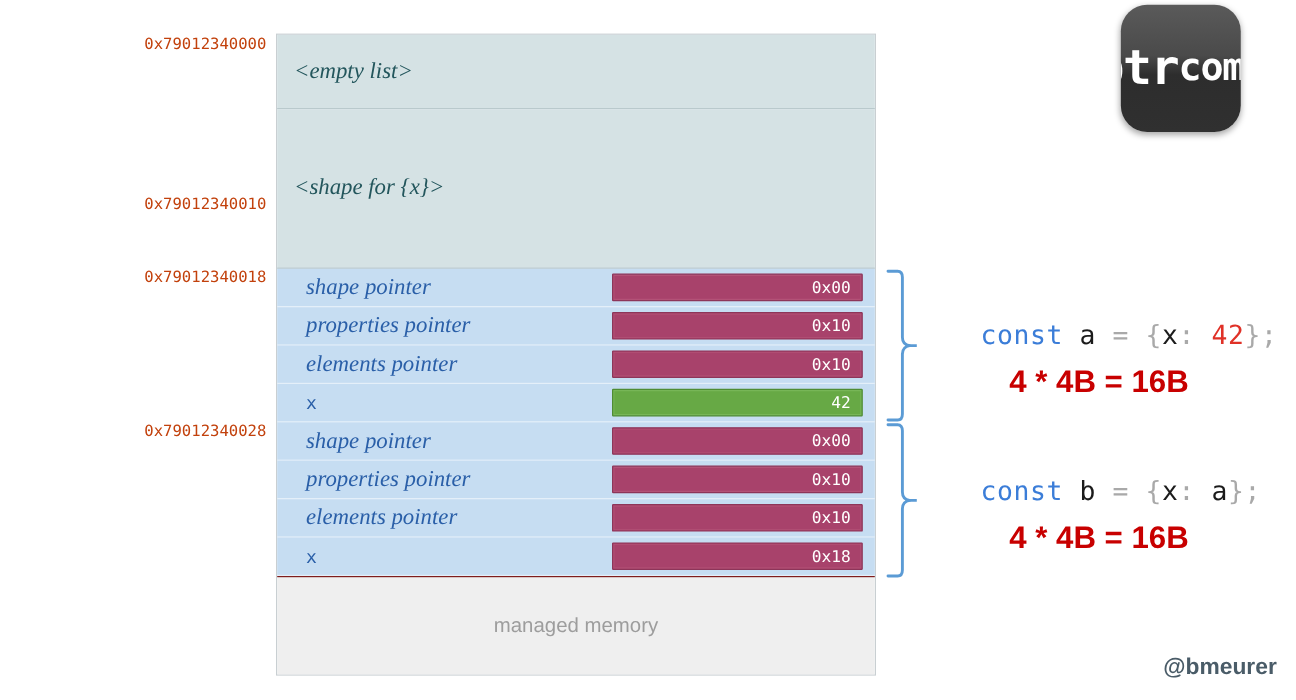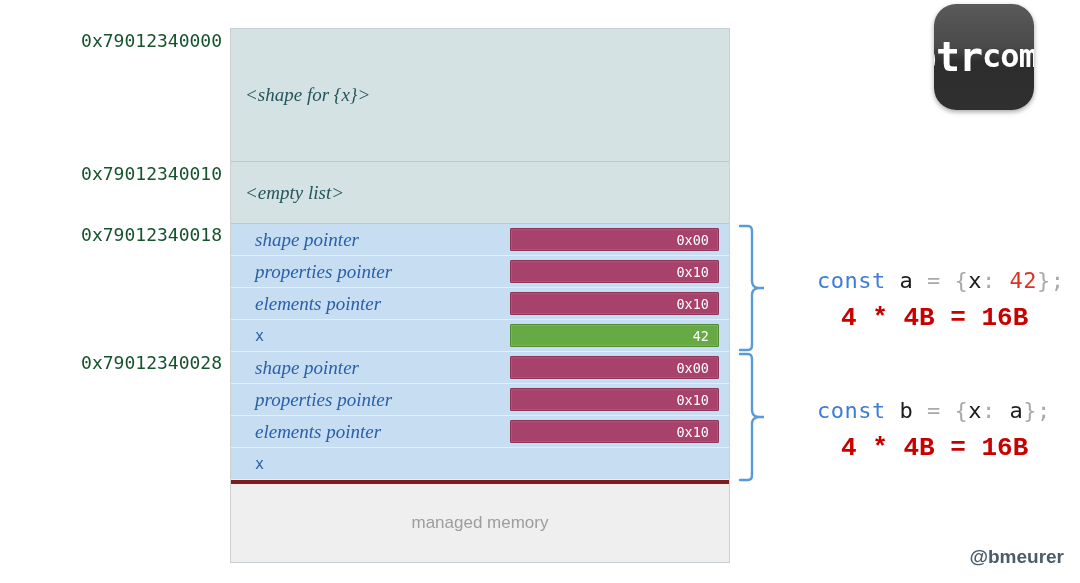--- a/index.html
+++ b/index.html
@@ -15,22 +15,22 @@
     font-family: "Liberation Sans", sans-serif;
   }
 
   
   .addr {
     position: absolute;
     right: 0;
     width: 150px;
     text-align: right;
     font-family: "DejaVu Sans Mono", monospace;
-    font-size: 18px;
-    color: #14532d;
+    font-size: 13px;
+    color: #c2410c;
     letter-spacing: 0px;
     white-space: nowrap;
   }
   #addr-col {
     position: absolute;
     left: 70px;
     top: 0;
     width: 152px;
     height: 583px;
   }
@@ -110,21 +110,21 @@
   }
   .val-bar.green {
     background: #67a945;
     border: 1px solid #4f8c33;
     box-shadow: inset 0 0 0 1px #77b657;
   }
 
   #managed-memory {
     height: 82px;
     background: #efefef;
-    border-top: 4px solid #7f1d1d;
+    border-top: 1px solid #7f1d1d;
     box-sizing: border-box;
     display: flex;
     align-items: center;
     justify-content: center;
     font-family: "Liberation Sans", sans-serif;
     font-size: 17px;
     color: #9d9d9d;
   }
 
   
@@ -144,21 +144,21 @@
     font-family: "DejaVu Sans Mono", monospace;
     font-size: 22px;
     white-space: nowrap;
     letter-spacing: 0.5px;
   }
   .kw     { color: #3b7dd8; }
   .ident  { color: #1b1b1b; }
   .punct  { color: #a9a9a9; }
   .num    { color: #e03127; }
   .size-line {
-    font-family: Liberation Mono, monospace;
+    font-family: Liberation Sans, sans-serif;
     font-weight: bold;
     font-size: 26px;
     color: #c80000;
     margin-top: 10px;
     margin-left: 24px;
     white-space: nowrap;
   }
 
   
   #logo {
@@ -202,26 +202,26 @@
 <body>
 
 <div id="addr-col">
     <div class="addr" style="top: 30px;">0x79012340000</div>
     <div class="addr" style="top: 163px;">0x79012340010</div>
     <div class="addr" style="top: 224px;">0x79012340018</div>
     <div class="addr" style="top: 352px;">0x79012340028</div>
   </div>
 
 <div id="memory-box">
+  <div class="meta-block" id="block-empty">
+    <span>&lt;empty list&gt;</span>
+  </div>
   <div class="meta-block" id="block-shape">
     <span>&lt;shape for {x}&gt;</span>
   </div>
-  <div class="meta-block" id="block-empty">
-    <span>&lt;empty list&gt;</span>
-  </div>
   <div id="rows-container">
       <div class="mem-row">
         <span class="row-label">shape pointer</span>
         <span class="val-bar magenta">0x00</span>
       </div>
       <div class="mem-row">
         <span class="row-label">properties pointer</span>
         <span class="val-bar magenta">0x10</span>
       </div>
       <div class="mem-row">
@@ -239,20 +239,21 @@
       <div class="mem-row">
         <span class="row-label">properties pointer</span>
         <span class="val-bar magenta">0x10</span>
       </div>
       <div class="mem-row">
         <span class="row-label">elements pointer</span>
         <span class="val-bar magenta">0x10</span>
       </div>
       <div class="mem-row">
         <span class="row-label mono">x</span>
+        <span class="val-bar magenta">0x18</span>
       </div>
     </div>
   <div id="managed-memory">
     <span>managed memory</span>
   </div>
 </div>
 
 <div class="brace" id="brace-a" style="top:224px;height:128px;">
   <svg width="26" height="128" viewBox="0 0 26 128" fill="none" xmlns="http://www.w3.org/2000/svg">
     <path d="M2 2 H10 Q14 2 14 7 V57 Q14 63 20 64 Q14 65 14 71 V121 Q14 126 10 126 H2" stroke="#5b9bd5" stroke-width="2.4" fill="none" stroke-linecap="round" stroke-linejoin="round"></path>

